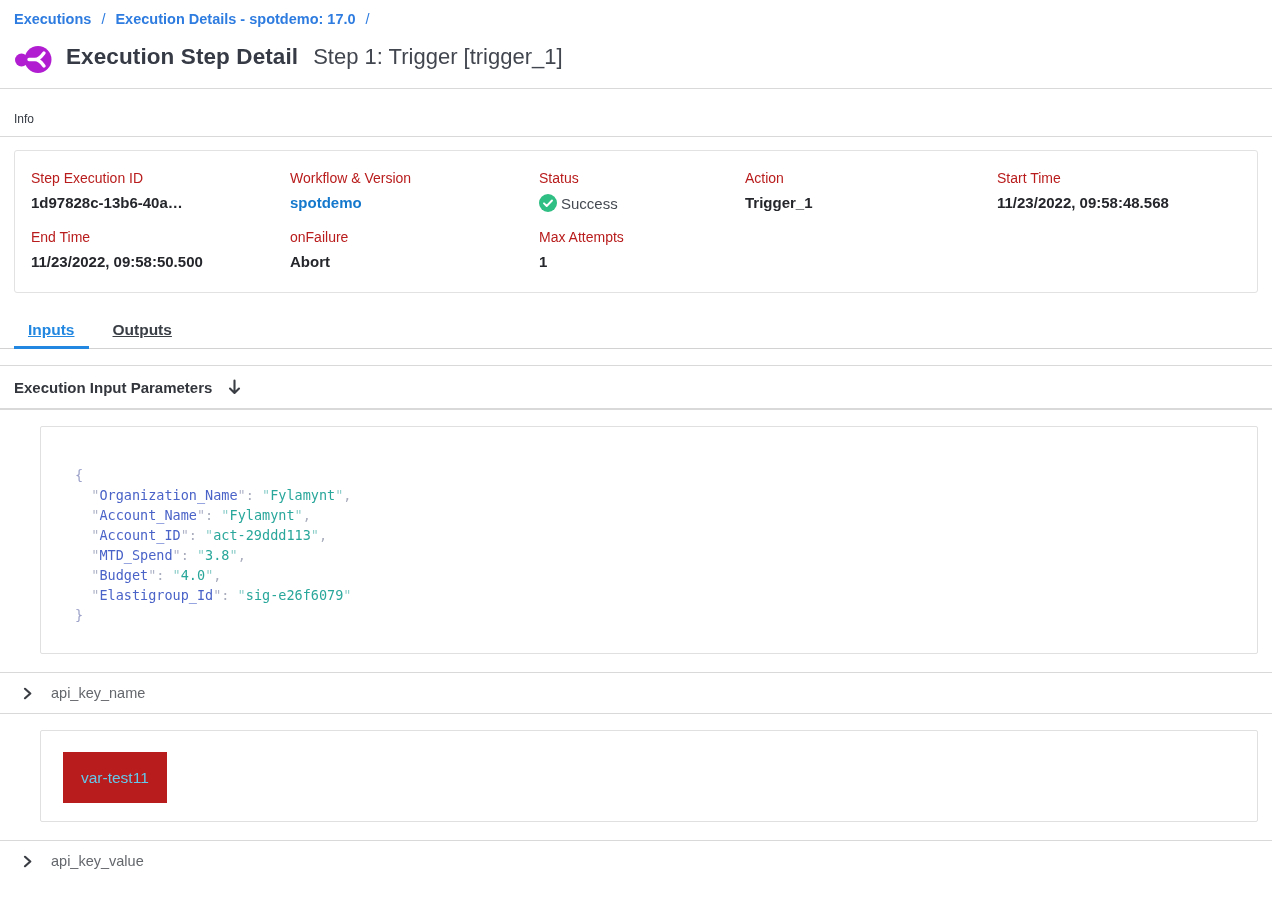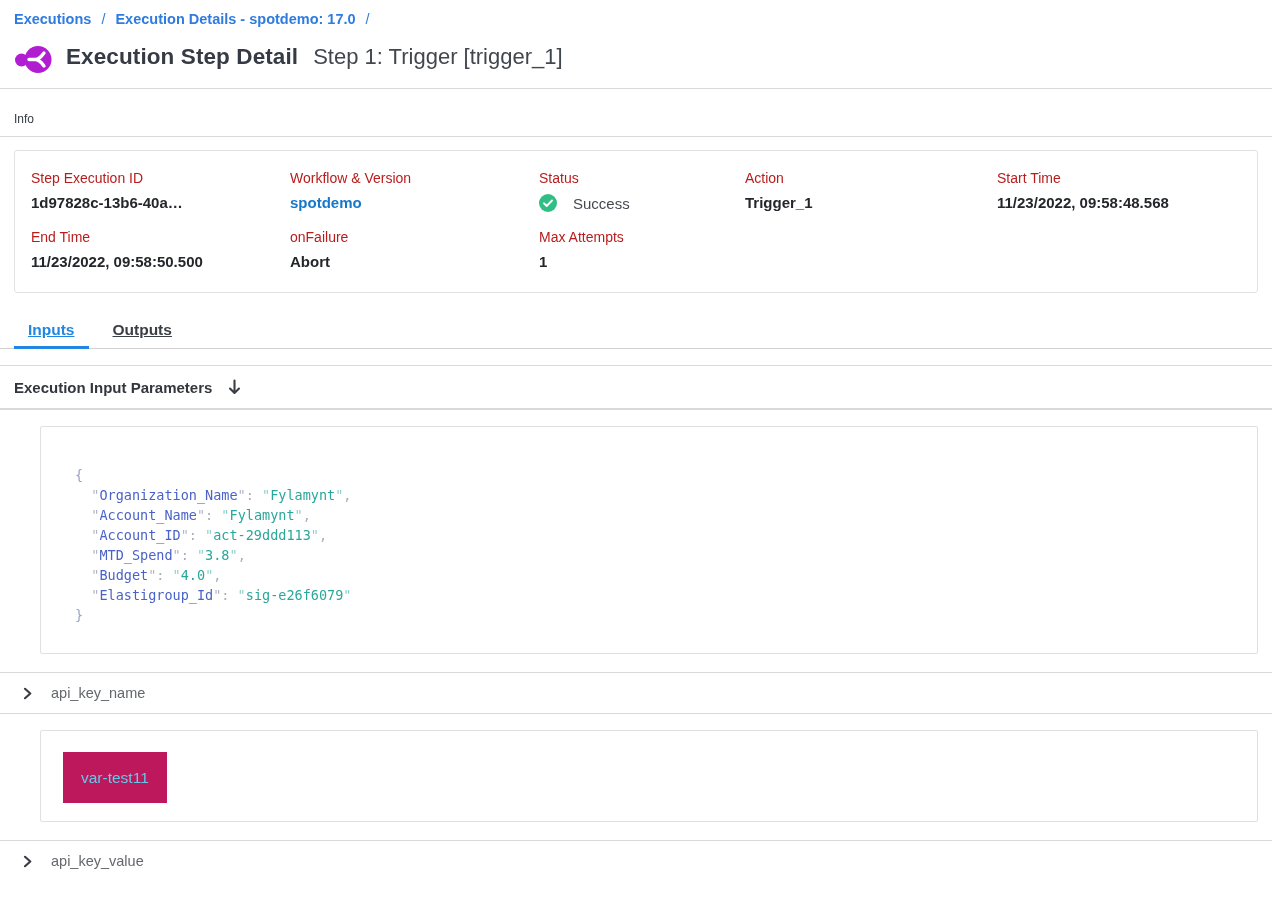--- a/index.html
+++ b/index.html
@@ -27,21 +27,21 @@
 
   
   .info-card { margin: 13px 14px 0 14px; border: 1px solid #e2e2e2; border-radius: 3px;
     padding: 19px 16px 22px 16px; }
   .info-grid { display: grid; grid-template-columns: 259px 249px 206px 252px auto;
     row-gap: 17px; }
   .field-label { font-size: 14px; color: #b91c1c; margin-bottom: 8px; }
   .field-value { font-size: 15px; font-weight: 600; color: #24262b; }
   .field-value.link-strong { color: #1478cc; cursor: pointer; }
   .field-value.link-light { color: #6ba7e8; cursor: pointer; }
-  .status-value { display: flex; align-items: center; gap: 16px; font-size: 15px;
+  .status-value { display: flex; align-items: center; gap: 4px; font-size: 15px;
     font-weight: 400; color: #454a52; }
 
   
   .tabs { display: flex; gap: 10px; margin-top: 23px; padding-left: 14px;
     border-bottom: 1px solid #d2d2d2; }
   .tab { padding: 5px 14px 7px 14px; font-size: 15.5px; font-weight: 600; color: #3a3e45;
     border-bottom: 3px solid transparent; margin-bottom: -1px; cursor: pointer; text-decoration: underline; }
   .tab.active { color: #2287e0; border-bottom-color: #2287e0; }
 
   .div-tabs { margin-top: 16px; }
@@ -64,21 +64,21 @@
     white-space: pre; }
   .j-brace { color: #9ba1c9; }
   .j-q { color: #b0b4c8; }
   .j-key { color: #4a63c8; }
   .j-punct { color: #a9adbd; }
   .j-vq { color: #8ecfca; }
   .j-val { color: #2aa79b; }
 
   .value-panel { padding: 21px 22px; height: 92px; }
   .value-chip { display: inline-flex; align-items: center; justify-content: center;
-    min-width: 100px; height: 51px; padding: 0 18px; background: #be185d;
+    min-width: 100px; height: 51px; padding: 0 18px; background: #b91c1c;
     font-size: 15.5px; color: #63c8ea; }
 
   .bottom-section { padding-bottom: 30px; }
 </style>
 </head>
 <body>
 
 <div class="page">
 
   <nav class="breadcrumb">

